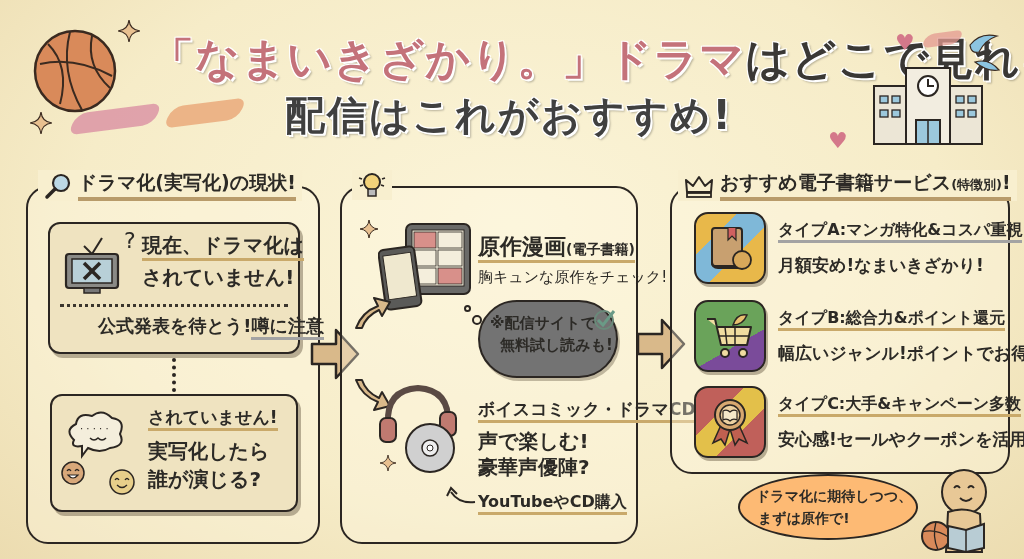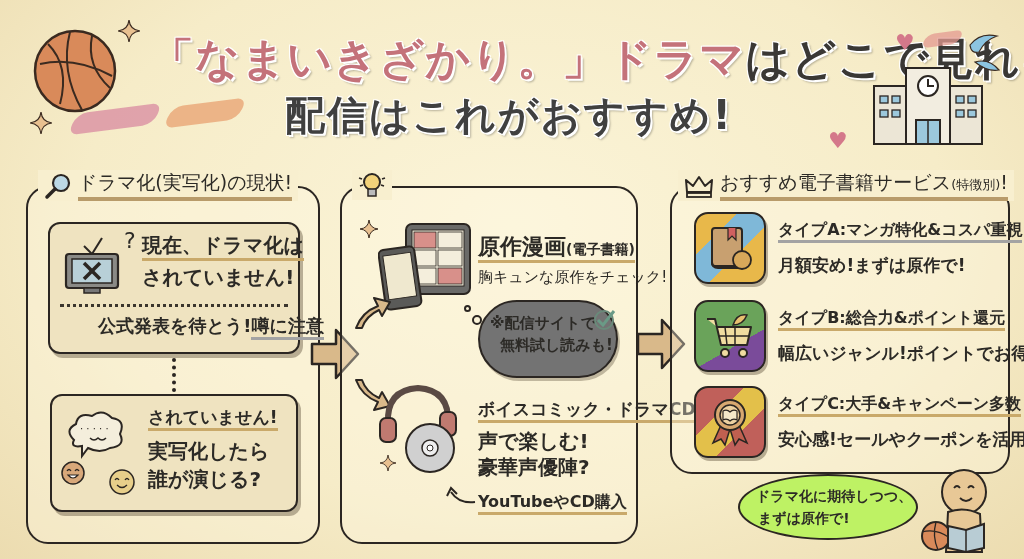--- a/index.html
+++ b/index.html
@@ -33,21 +33,21 @@
     transform: skewX(-30deg) rotate(-8deg);
   }
 
   
   .col {
     border: 2.5px solid #2b2622;
     border-radius: 22px;
     background: rgba(255, 250, 230, 0.35);
   }
   .col-heading {
-    font-weight: normal; font-size: 19px; white-space: nowrap;
+    font-weight: bold; font-size: 19px; white-space: nowrap;
     color: #2c2a26;
     display: flex; align-items: center; gap: 6px;
     background: #f8efcf;
     padding: 0 6px;
   }
   .col-heading .txt {
     border-bottom: 4px solid #b89b6a;
     padding-bottom: 1px;
   }
   .col-heading .small { font-size: 13px; }
@@ -68,21 +68,21 @@
     border: 2.5px solid #2b2622;
     box-shadow: 2px 3px 0 rgba(60,45,25,0.35);
     overflow: hidden;
     display: flex; align-items: center; justify-content: center;
   }
   .svc-title { font-size: 16px; font-weight: bold; white-space: nowrap; }
   .svc-desc { font-size: 16px; font-weight: bold; white-space: nowrap; }
   .bubble {
     border: 2.5px solid #2b2622;
     border-radius: 50%;
-    background: #bef264;
+    background: #fdba74;
   }
 </style>
 </head>
 <body>
 
 <div class="abs" style="left:0;top:0;width:1024px;height:160px;">
 
   <svg class="abs" style="left:30px;top:26px;" width="90" height="90" viewBox="0 0 90 90">
     <circle cx="45" cy="45" r="40" fill="#d98a5a" stroke="#3a2a20" stroke-width="2.5"></circle>
     <path d="M10 38 Q45 30 82 50" stroke="#3a2a20" stroke-width="2" fill="none"></path>
@@ -275,21 +275,21 @@
 <div class="abs" style="left:694px;top:212px;width:310px;height:76px;">
   <div class="app-icon abs" style="left:0;top:0;background:linear-gradient(135deg,#e8b84a 0 30%,#7fb8d8 30% 60%,#e8b84a 60% 100%);">
     <svg width="52" height="52" viewBox="0 0 52 52">
       <rect x="8" y="6" width="30" height="38" rx="3" fill="#c8a070" stroke="#2b2622" stroke-width="2"></rect>
       <path d="M8 40 Q8 46 14 46 H38" fill="none" stroke="#2b2622" stroke-width="2"></path>
       <path d="M24 6 V18 L28 14 L32 18 V6" fill="#d06060" stroke="#2b2622" stroke-width="1.2"></path>
       <circle cx="38" cy="38" r="9" fill="#d8a85a" stroke="#2b2622" stroke-width="1.8"></circle>
     </svg>
   </div>
   <div class="abs svc-title" style="left:84px;top:8px;"><span class="ul-red">タイプA:マンガ特化&amp;コスパ重視</span></div>
-  <div class="abs svc-desc" style="left:84px;top:42px;font-size:17px;">月額安め!まずは原作で!</div>
+  <div class="abs svc-desc" style="left:84px;top:42px;font-size:17px;">月額安め!なまいきざかり!</div>
 </div>
 
 <div class="abs" style="left:694px;top:300px;width:310px;height:76px;">
   <div class="app-icon abs" style="left:0;top:0;background:linear-gradient(150deg,#6aa35a 0 62%,#7a4b9a 62% 100%);">
     <svg width="54" height="54" viewBox="0 0 54 54">
       <path d="M4 10 H12 L18 36 H44 L48 18 H14" fill="#f0dca0" stroke="#2b2622" stroke-width="2" stroke-linejoin="round"></path>
       <line x1="22" y1="18" x2="24" y2="36" stroke="#2b2622" stroke-width="1.5"></line>
       <line x1="32" y1="18" x2="32" y2="36" stroke="#2b2622" stroke-width="1.5"></line>
       <line x1="16" y1="27" x2="46" y2="27" stroke="#2b2622" stroke-width="1.5"></line>
       <circle cx="22" cy="44" r="4" fill="#f0dca0" stroke="#2b2622" stroke-width="2"></circle>

